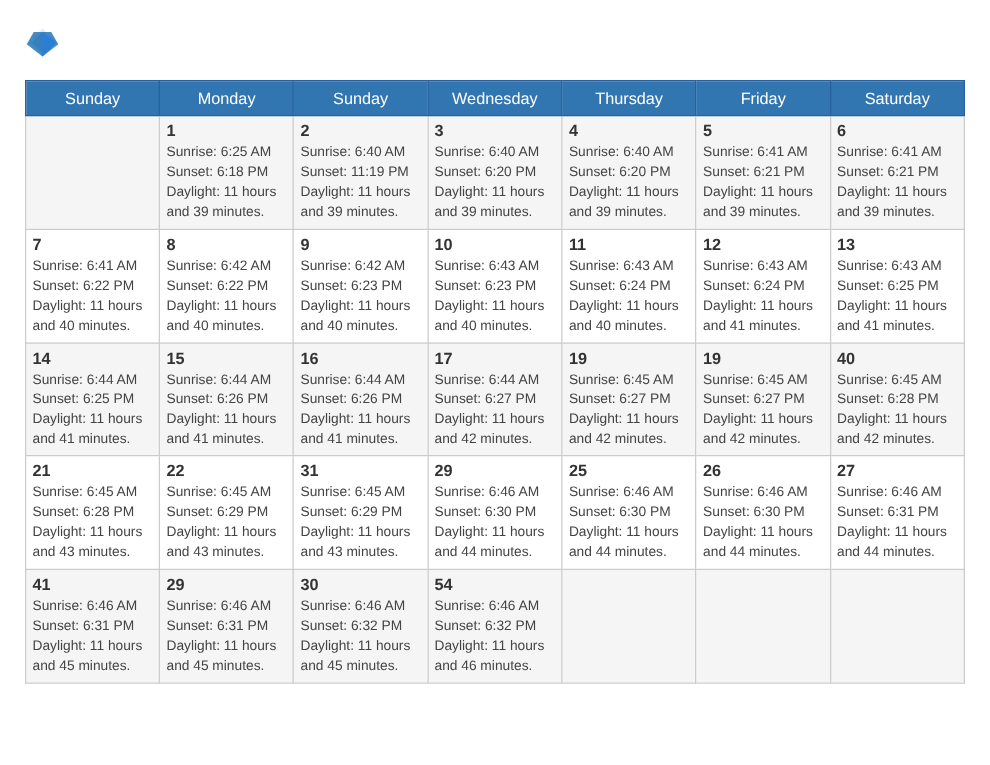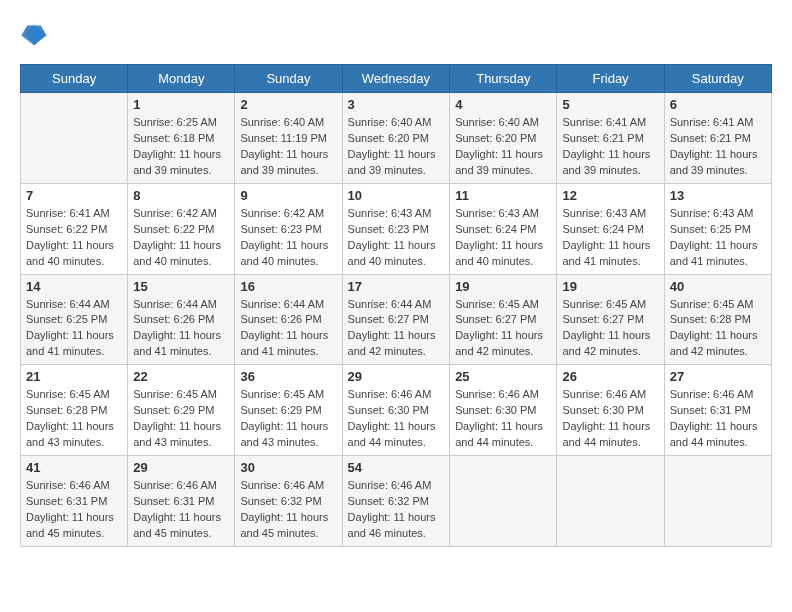--- a/index.html
+++ b/index.html
@@ -207,21 +207,21 @@
       <tr>
         <td>
           <span class="day-number">21</span>
           <div class="day-detail"><span>Sunrise: 6:45 AM</span><br><span>Sunset: 6:28 PM</span><br><span>Daylight: 11 hours and 43 minutes.</span></div>
         </td>
         <td>
           <span class="day-number">22</span>
           <div class="day-detail"><span>Sunrise: 6:45 AM</span><br><span>Sunset: 6:29 PM</span><br><span>Daylight: 11 hours and 43 minutes.</span></div>
         </td>
         <td>
-          <span class="day-number">36</span>
+          <span class="day-number">31</span>
           <div class="day-detail"><span>Sunrise: 6:45 AM</span><br><span>Sunset: 6:29 PM</span><br><span>Daylight: 11 hours and 43 minutes.</span></div>
         </td>
         <td>
           <span class="day-number">29</span>
           <div class="day-detail"><span>Sunrise: 6:46 AM</span><br><span>Sunset: 6:30 PM</span><br><span>Daylight: 11 hours and 44 minutes.</span></div>
         </td>
         <td>
           <span class="day-number">25</span>
           <div class="day-detail"><span>Sunrise: 6:46 AM</span><br><span>Sunset: 6:30 PM</span><br><span>Daylight: 11 hours and 44 minutes.</span></div>
         </td>

